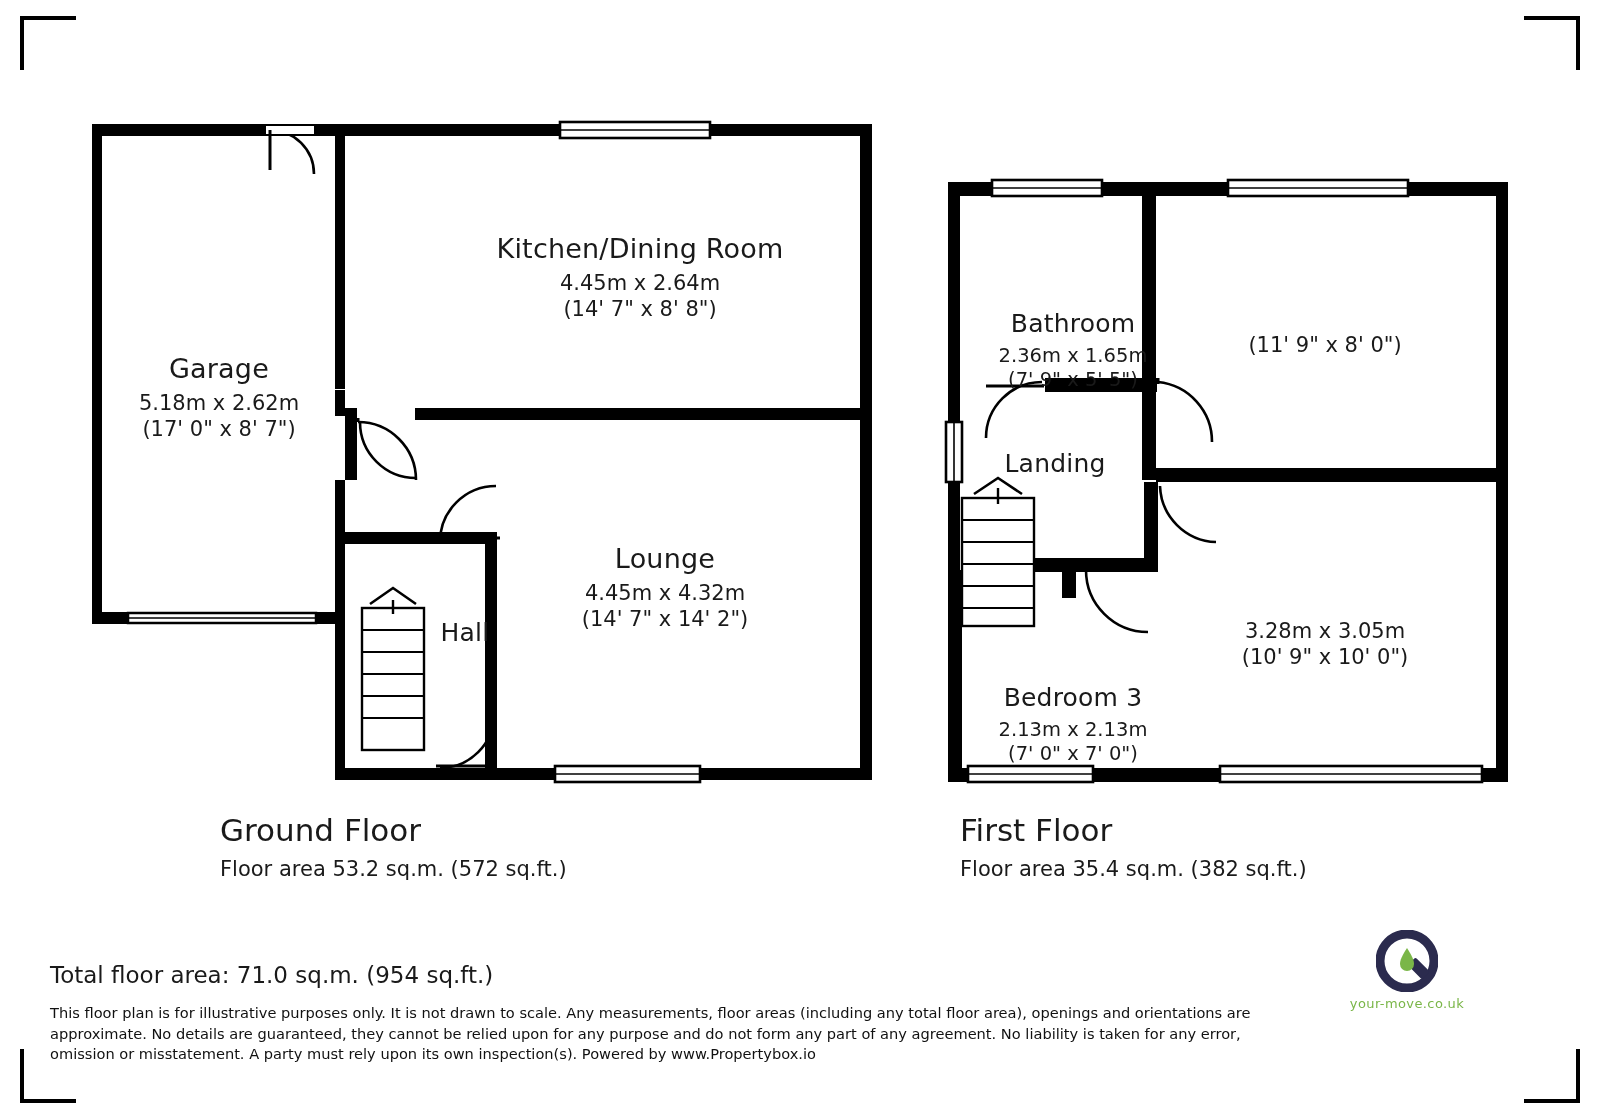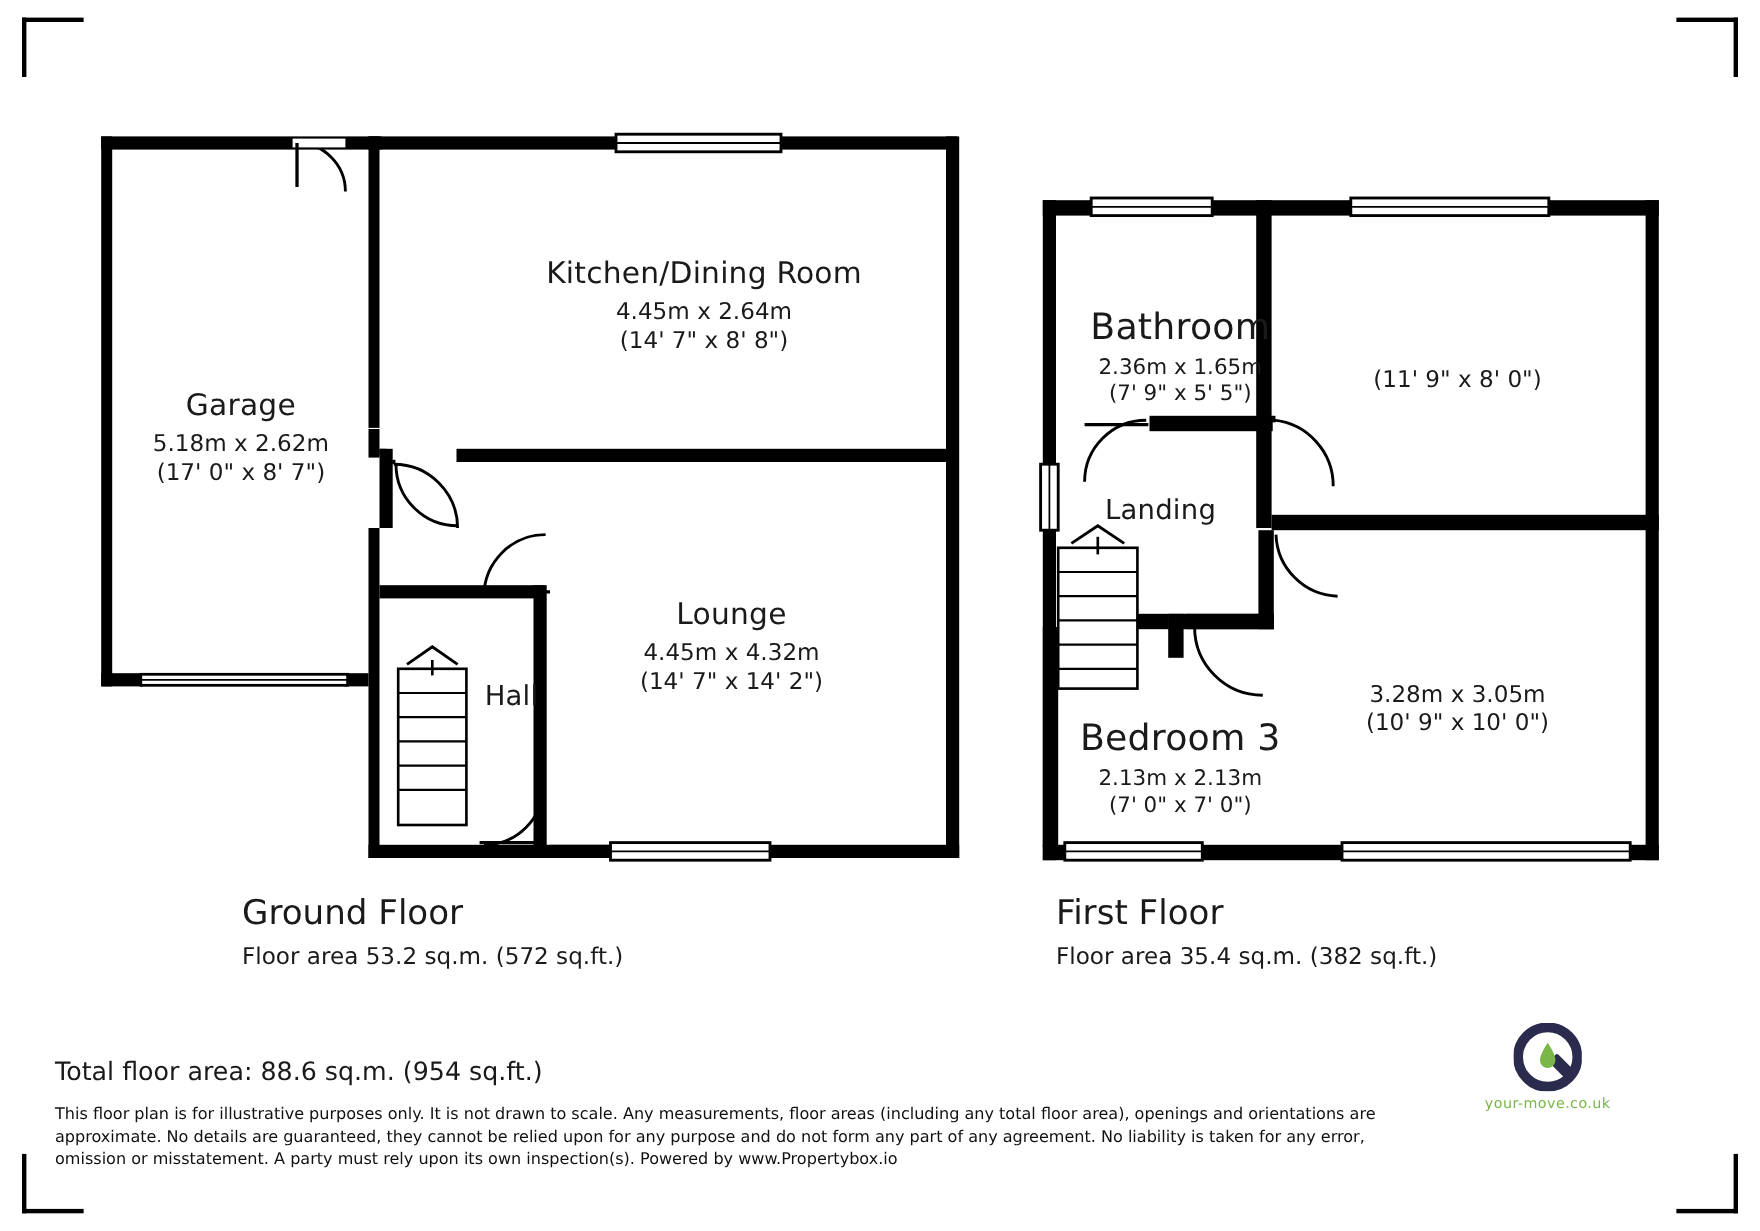--- a/index.html
+++ b/index.html
@@ -49,21 +49,21 @@
     white-space: nowrap;
   }
   .room-label .rname {
     font-size: 27px;
     letter-spacing: .2px;
     margin-bottom: 4px;
   }
   .room-label .rdim {
     font-size: 21px;
   }
-  .room-label.small .rname { font-size: 33px; }
+  .room-label.small .rname { font-size: 25px; margin-top: 32px; }
   .room-label.small .rdim { font-size: 19.5px; }
   .room-label.plain .rname { font-size: 25px; margin-bottom: 0; }
 
   
   .floor-caption {
     position: absolute;
     width: 520px;
   }
   .floor-caption .ftitle {
     font-size: 31px;
@@ -297,21 +297,21 @@
   <div id="ground-caption" class="floor-caption">
     <div class="ftitle">Ground Floor</div>
     <div class="farea">Floor area 53.2 sq.m. (572 sq.ft.)</div>
   </div>
 
   <div id="first-caption" class="floor-caption">
     <div class="ftitle">First Floor</div>
     <div class="farea">Floor area 35.4 sq.m. (382 sq.ft.)</div>
   </div>
 
-  <div id="total-area">Total floor area: 88.6 sq.m. (954 sq.ft.)</div>
+  <div id="total-area">Total floor area: 71.0 sq.m. (954 sq.ft.)</div>
 
   <div id="disclaimer">This floor plan is for illustrative purposes only. It is not drawn to scale. Any measurements, floor areas (including any total floor area), openings and orientations are approximate. No details are guaranteed, they cannot be relied upon for any purpose and do not form any part of any agreement. No liability is taken for any error, omission or misstatement. A party must rely upon its own inspection(s). Powered by www.Propertybox.io</div>
 
   <div id="logo">
     <svg class="mark" width="62" height="62" viewBox="0 0 62 62">
       <circle cx="31" cy="31" r="27" fill="none" stroke="#2b2b4e" stroke-width="9"></circle>
       <rect x="33" y="33" width="20" height="11" rx="2" fill="#2b2b4e" transform="rotate(45 43 38)"></rect>
       <path d="M31 18 C26 26 24 30 24 34 a7 7 0 0 0 14 0 c0-4-2-8-7-16 z" fill="#7ab648"></path>
     </svg>
     <div class="site">your-move.co.uk</div>

